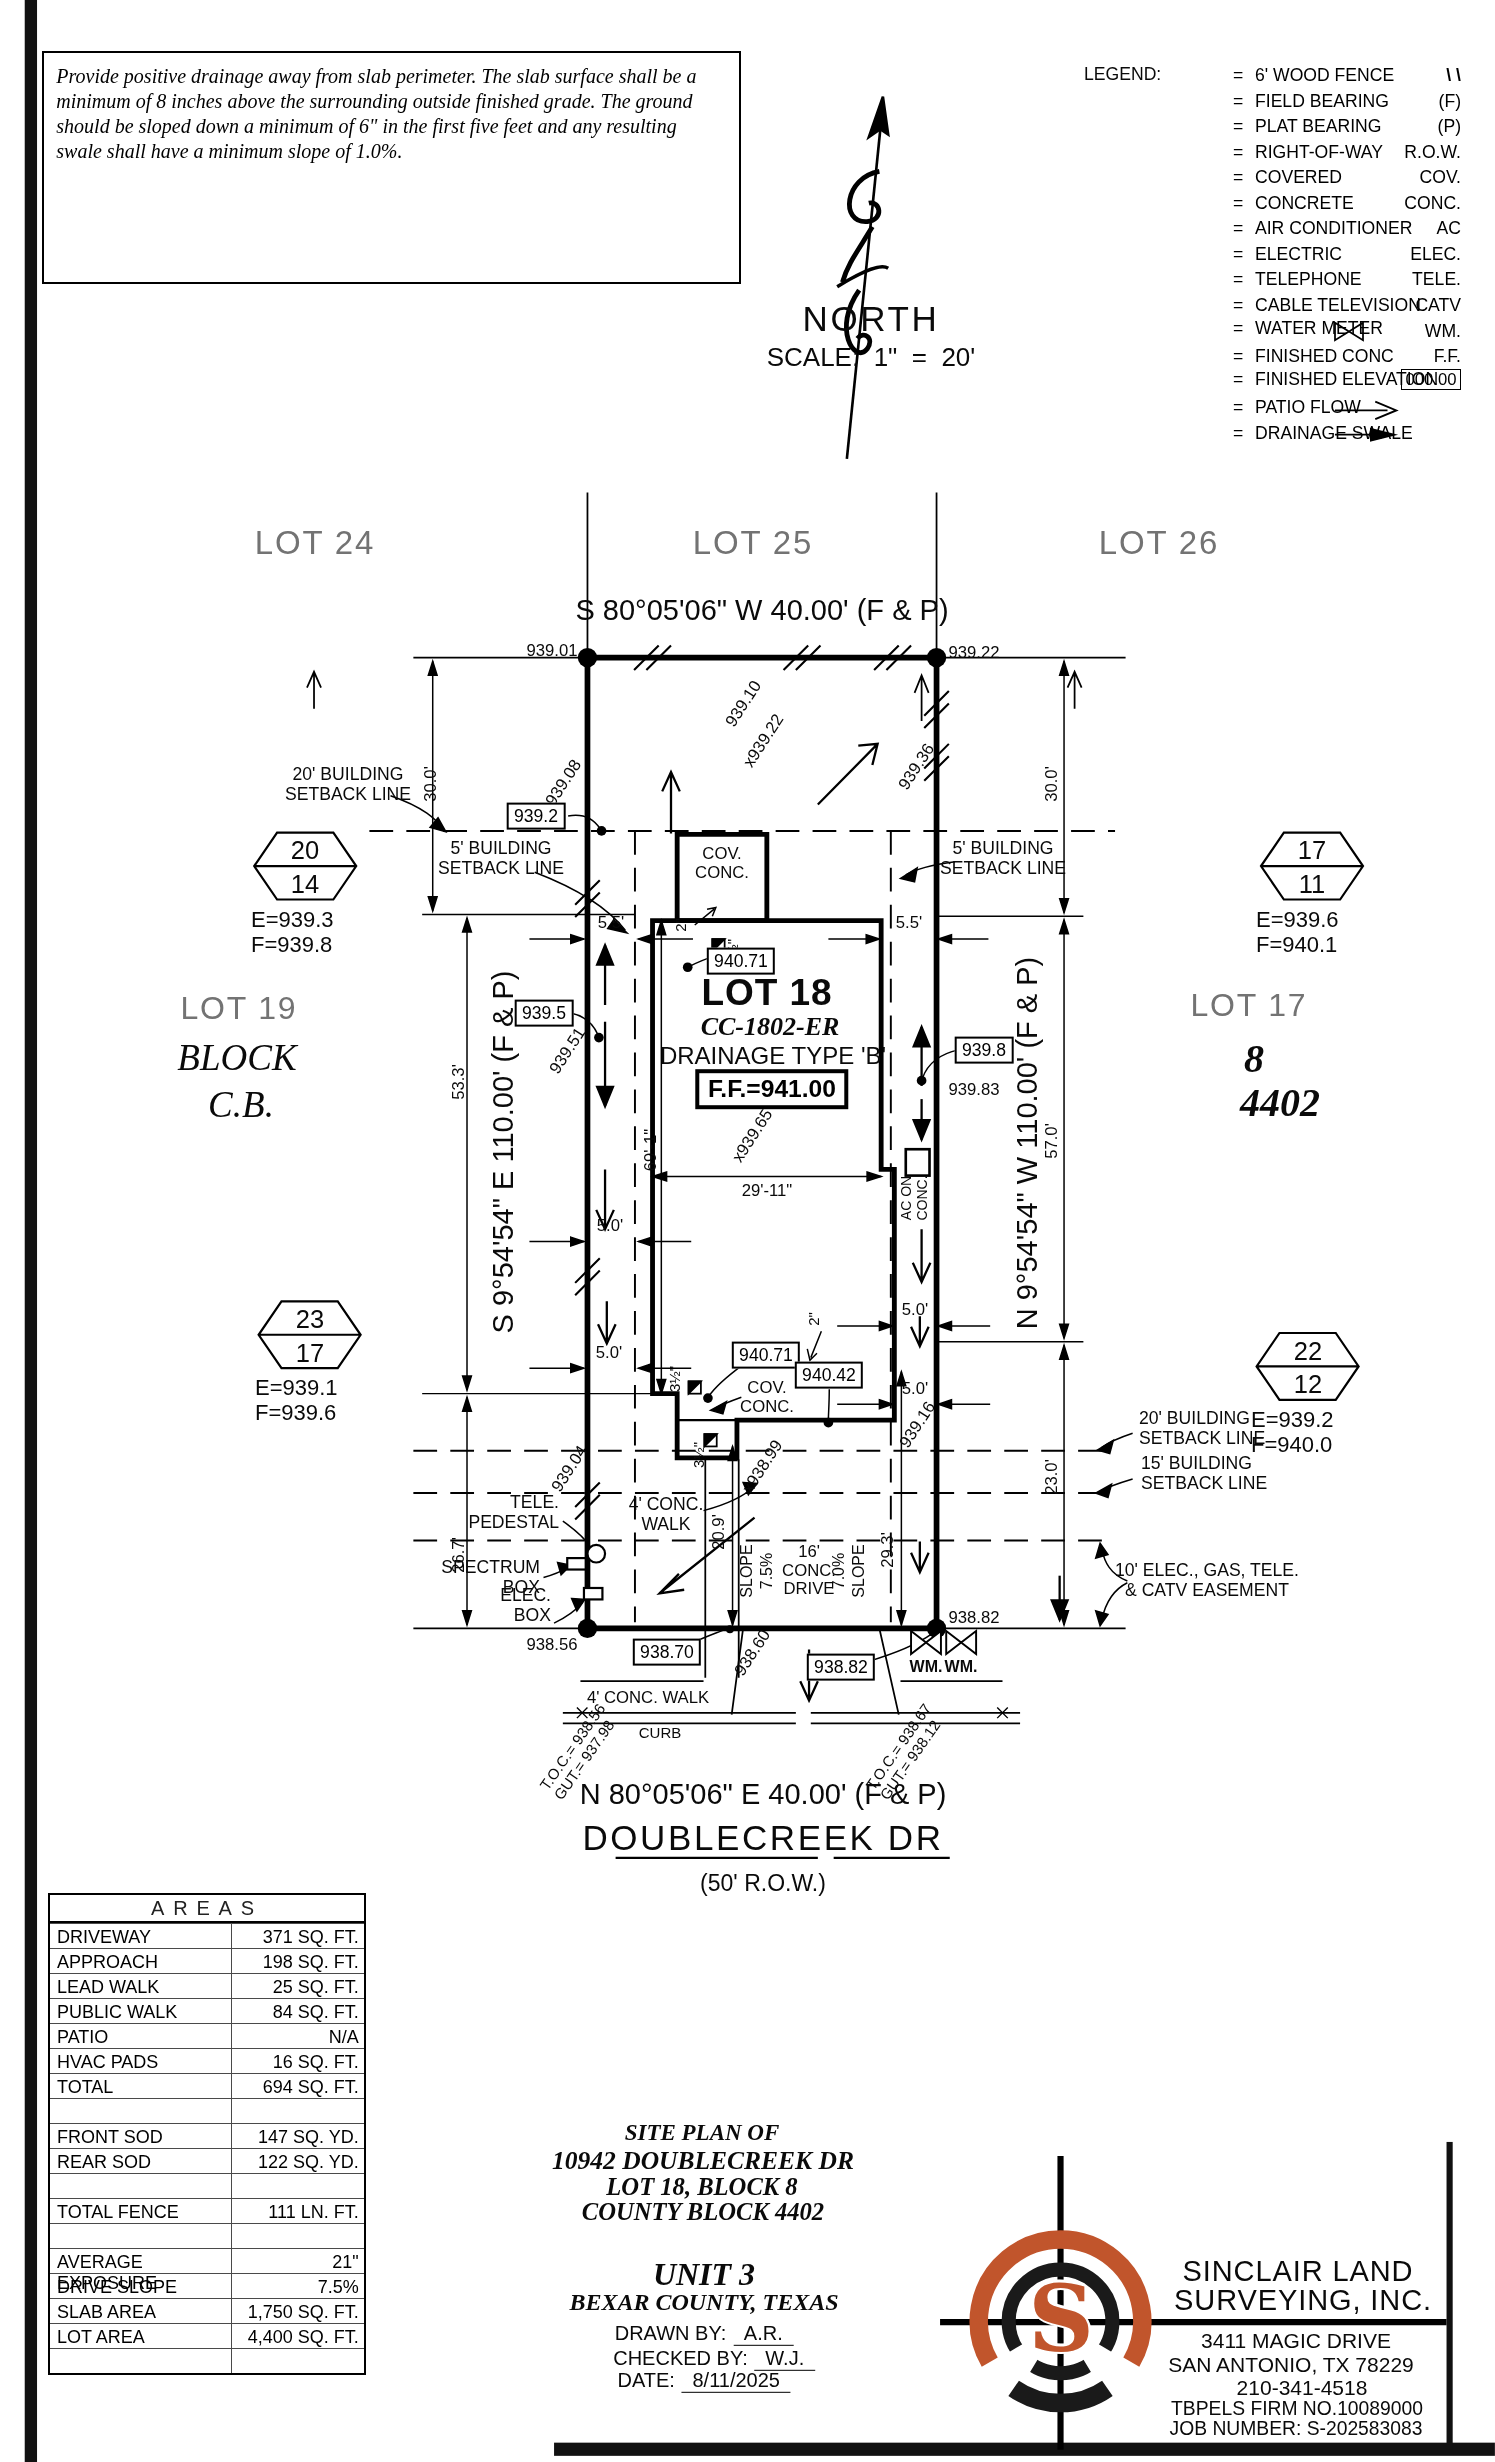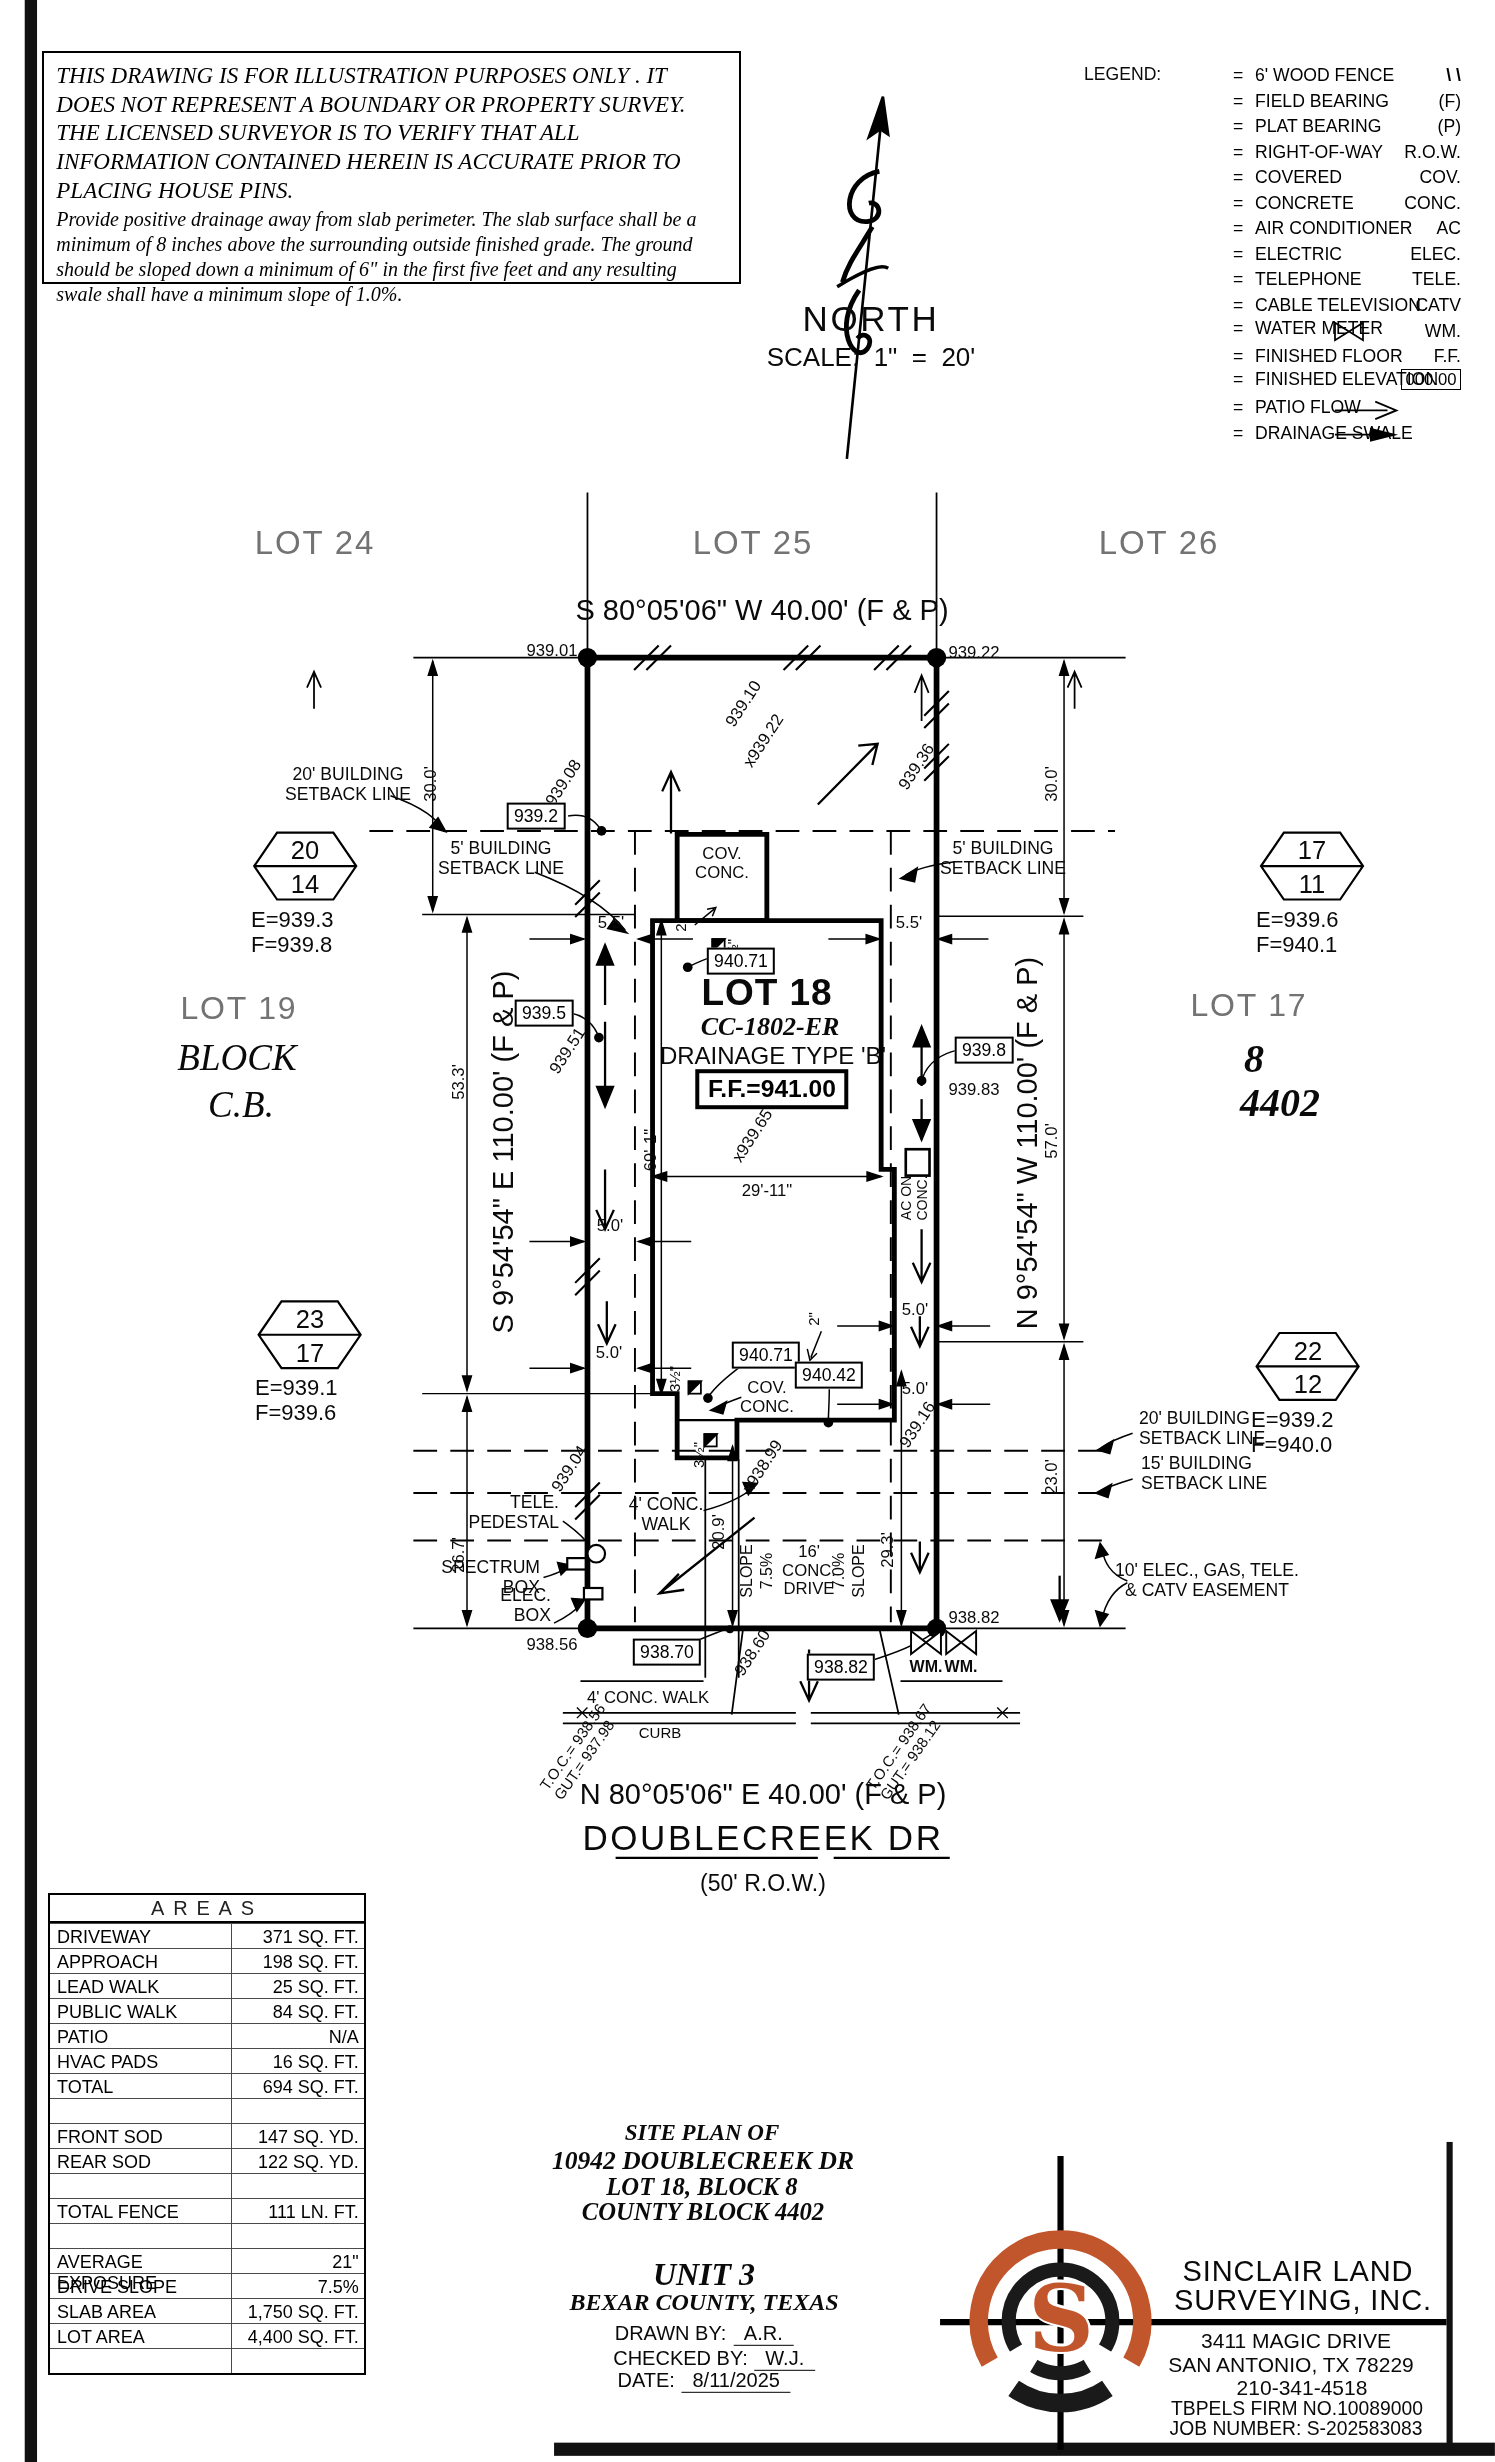--- a/index.html
+++ b/index.html
@@ -257,21 +257,20 @@
       <path d="M1125.5,2686.5 A93,93 0 1 1 1286.5,2686.5" stroke="#c1552c" stroke-width="21"></path>
       <path d="M1152.7,2716.2 A93,93 0 0 0 1259.3,2716.2" stroke="#1a1a1a" stroke-width="21"></path>
       <circle cx="1206" cy="2640" r="59" stroke="#1a1a1a" stroke-width="16"></circle>
       <path d="M1175.6,2690.6 A59,59 0 0 1 1155.4,2670.4" stroke="#fff" stroke-width="19"></path>
       <path d="M1256.6,2670.4 A59,59 0 0 1 1236.4,2690.6" stroke="#fff" stroke-width="19"></path>
     </g>
   </g>
 </svg>
 
 <div id="disclaimer">
-  <div class="p1">THIS DRAWING IS FOR ILLUSTRATION PURPOSES ONLY . IT DOES NOT REPRESENT A BOUNDARY OR PROPERTY SURVEY. THE LICENSED SURVEYOR IS TO VERIFY THAT ALL INFORMATION CONTAINED HEREIN IS ACCURATE PRIOR TO PLACING HOUSE PINS.</div>
   <div class="p2">Provide positive drainage away from slab perimeter. The slab surface shall be a minimum of 8 inches above the surrounding outside finished grade. The ground should be sloped down a minimum of 6" in the first five feet and any resulting swale shall have a minimum slope of 1.0%.</div>
 </div>
 
 <div class="t c" style="left:871px;top:319px;font-size:35px;letter-spacing:2.6px;">NORTH</div>
 <div class="t c" style="left:871px;top:358px;font-size:26px;">SCALE:  1"  =  20'</div>
 
 <div>
   <div class="t" style="left:1084px;top:65px;font-size:17.6px;">LEGEND:</div>
   <div class="lrow" style="left:1083px;top:65px;width:378px;">
     <span class="lsym" style="font-weight:bold;">\ \</span>
@@ -328,21 +327,21 @@
       <svg width="32" height="21" style="vertical-align:-5.3px;" viewBox="0 0 36 24">
             <path d="M2,2 L18,12 L2,22 Z M34,2 L18,12 L34,22 Z" fill="none" stroke="#000" stroke-width="2"></path>
           </svg>
     </span>
     <span class="leq">=</span>
         <span class="llab">WATER METER</span>
   </div>
   <div class="lrow" style="left:1083px;top:346px;width:378px;">
     <span class="lsym">F.F.</span>
     <span class="leq">=</span>
-        <span class="llab">FINISHED FLOOR</span>
+        <span class="llab">FINISHED CONC</span>
   </div>
   <div class="lrow" style="left:1083px;top:369px;width:378px;">
     <span class="lsym"><span class="symbox">000.00</span></span>
     <span class="leq">=</span>
         <span class="llab">FINISHED ELEVATION</span>
   </div>
   <div class="lrow" style="left:1083px;top:397px;width:378px;">
     <span class="lsym" style="top:1.8px;">
           <svg width="74" height="21" viewBox="0 0 84 24">
             <path d="M2,13 H62 M48,3 L72,13 L48,23" fill="none" stroke="#000" stroke-width="2.2"></path>

